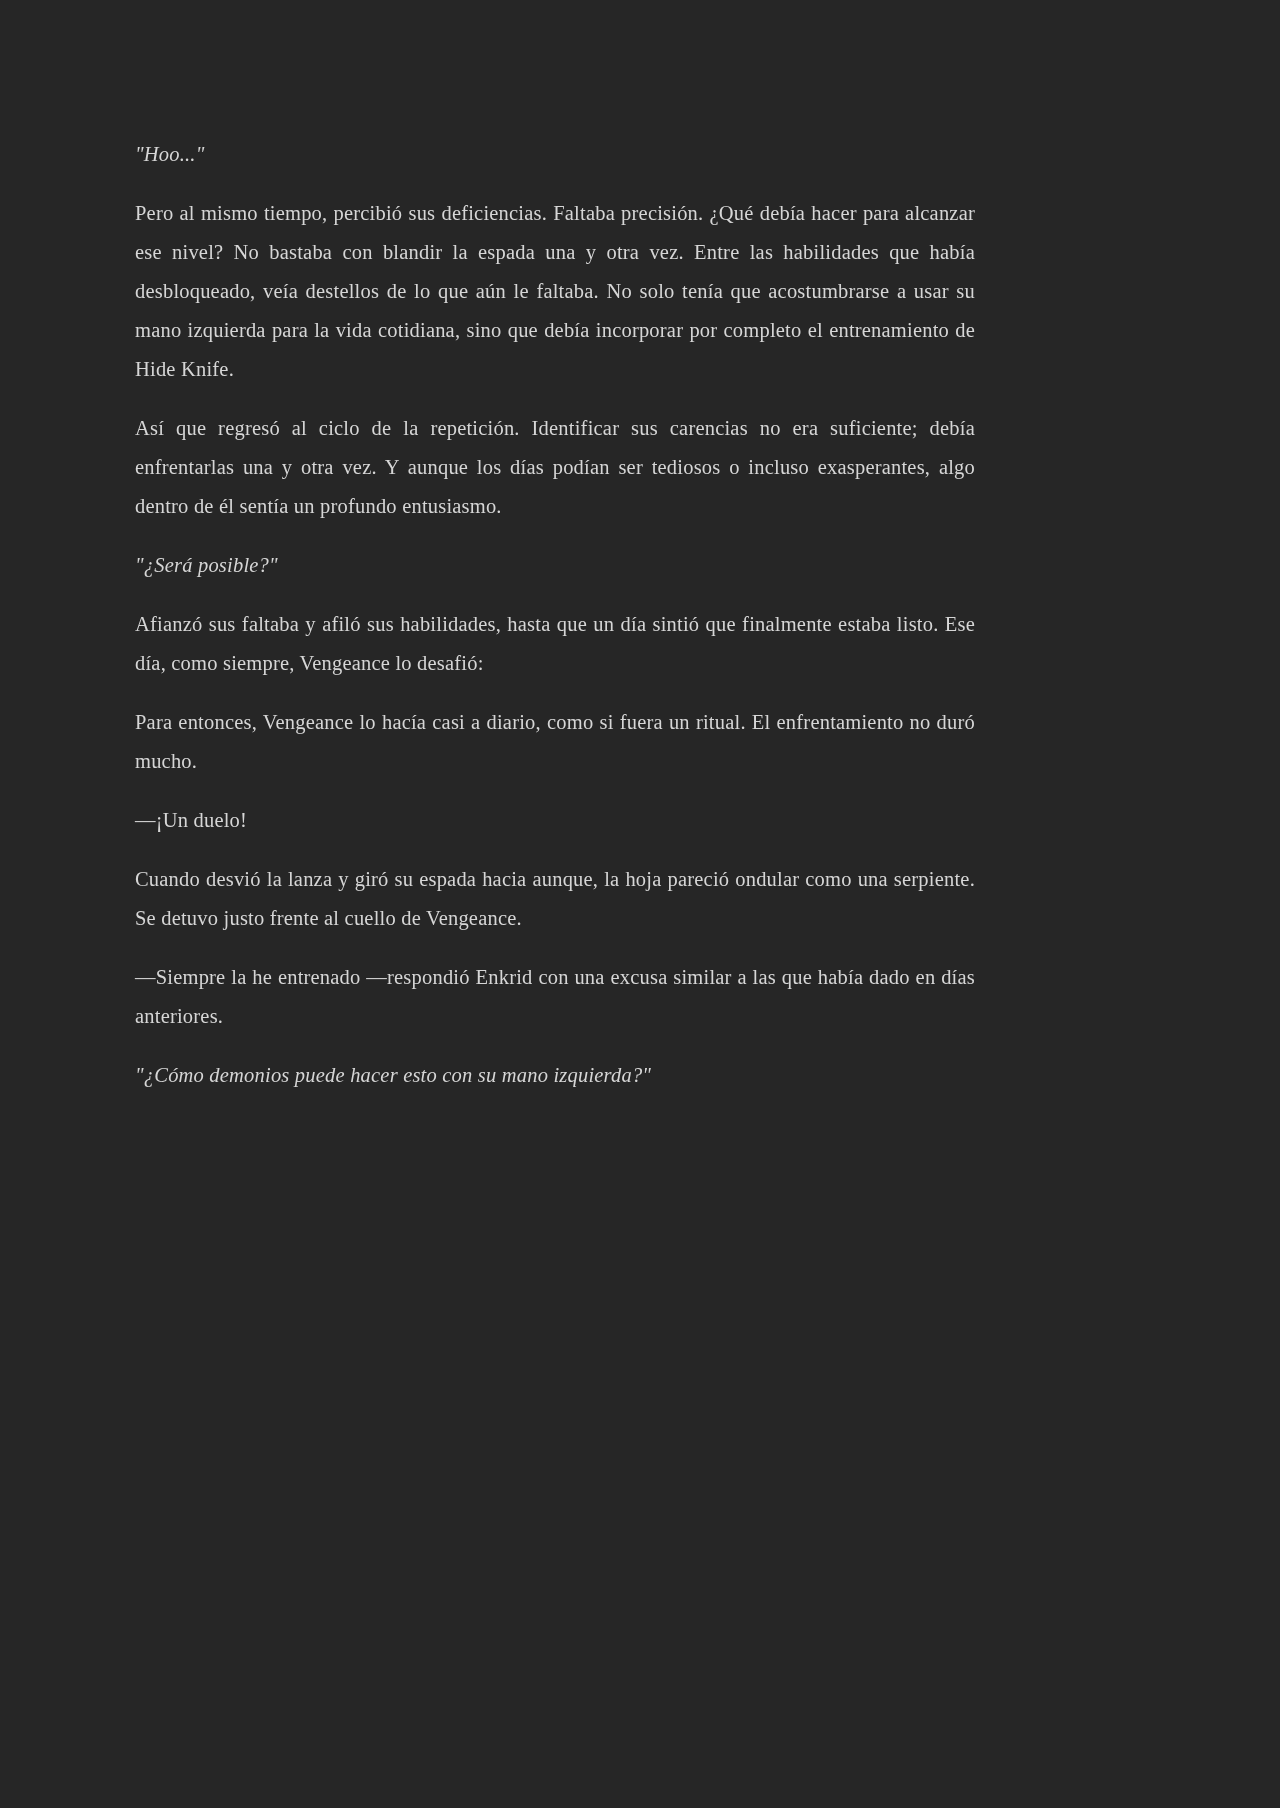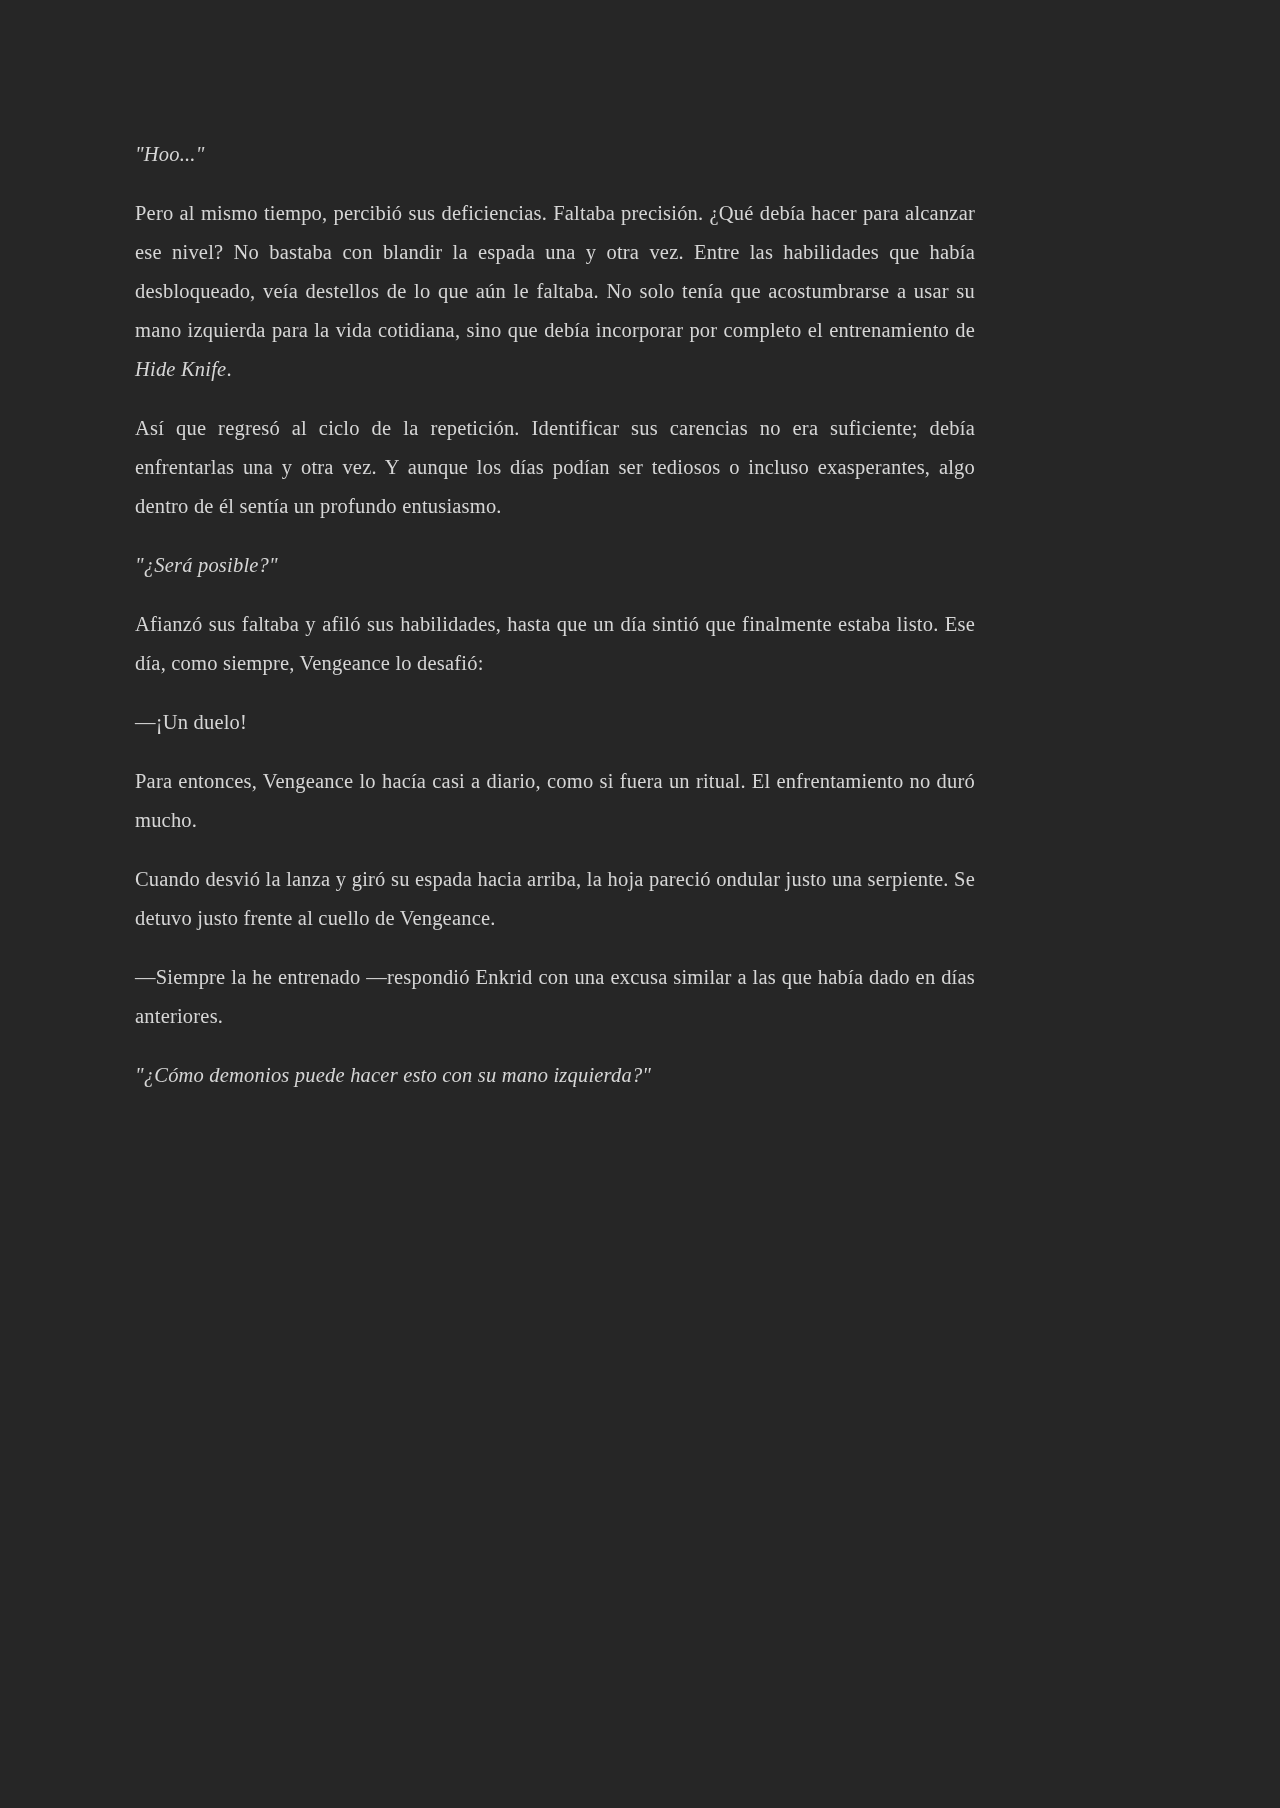--- a/index.html
+++ b/index.html
@@ -34,33 +34,32 @@
     letter-spacing: 0.2px;
   }
   .reader-content p.italic {
     font-style: italic;
     text-align: left;
   }
   .reader-content p:last-child {
     margin-bottom: 0;
   }
   .reader-content .inline-italic {
-    font-style: italic;
   }
 </style>
 </head>
 <body>
 
 <div class="page">
   <div class="reader-content">
 
   <p class="italic"><span>"Hoo..."</span></p>
       <p><span>Pero al mismo tiempo, percibió sus deficiencias. Faltaba precisión. ¿Qué debía hacer para alcanzar ese nivel? No bastaba con blandir la espada una y otra vez. Entre las habilidades que había desbloqueado, veía destellos de lo que aún le faltaba. No solo tenía que acostumbrarse a usar su mano izquierda para la vida cotidiana, sino que debía incorporar por completo el entrenamiento de </span><span class="inline-italic">Hide Knife</span><span>.</span></p>
       <p><span>Así que regresó al ciclo de la repetición. Identificar sus carencias no era suficiente; debía enfrentarlas una y otra vez. Y aunque los días podían ser tediosos o incluso exasperantes, algo dentro de él sentía un profundo entusiasmo.</span></p>
       <p class="italic"><span>"¿Será posible?"</span></p>
       <p><span>Afianzó sus faltaba y afiló sus habilidades, hasta que un día sintió que finalmente estaba listo. Ese día, como siempre, Vengeance lo desafió:</span></p>
+      <p><span>Para entonces, Vengeance lo hacía casi a diario, como si fuera un ritual. El enfrentamiento no duró mucho.</span></p>
       <p><span>—¡Un duelo!</span></p>
-      <p><span>Para entonces, Vengeance lo hacía casi a diario, como si fuera un ritual. El enfrentamiento no duró mucho.</span></p>
-      <p><span>Cuando desvió la lanza y giró su espada hacia arriba, la hoja pareció ondular justo una serpiente. Se detuvo justo frente al cuello de Vengeance.</span></p>
+      <p><span>Cuando desvió la lanza y giró su espada hacia aunque, la hoja pareció ondular como una serpiente. Se detuvo justo frente al cuello de Vengeance.</span></p>
       <p><span>—Siempre la he entrenado —respondió Enkrid con una excusa similar a las que había dado en días anteriores.</span></p>
       <p class="italic"><span>"¿Cómo demonios puede hacer esto con su mano izquierda?"</span></p>
     </div>
 </div>
 
 </body></html>

